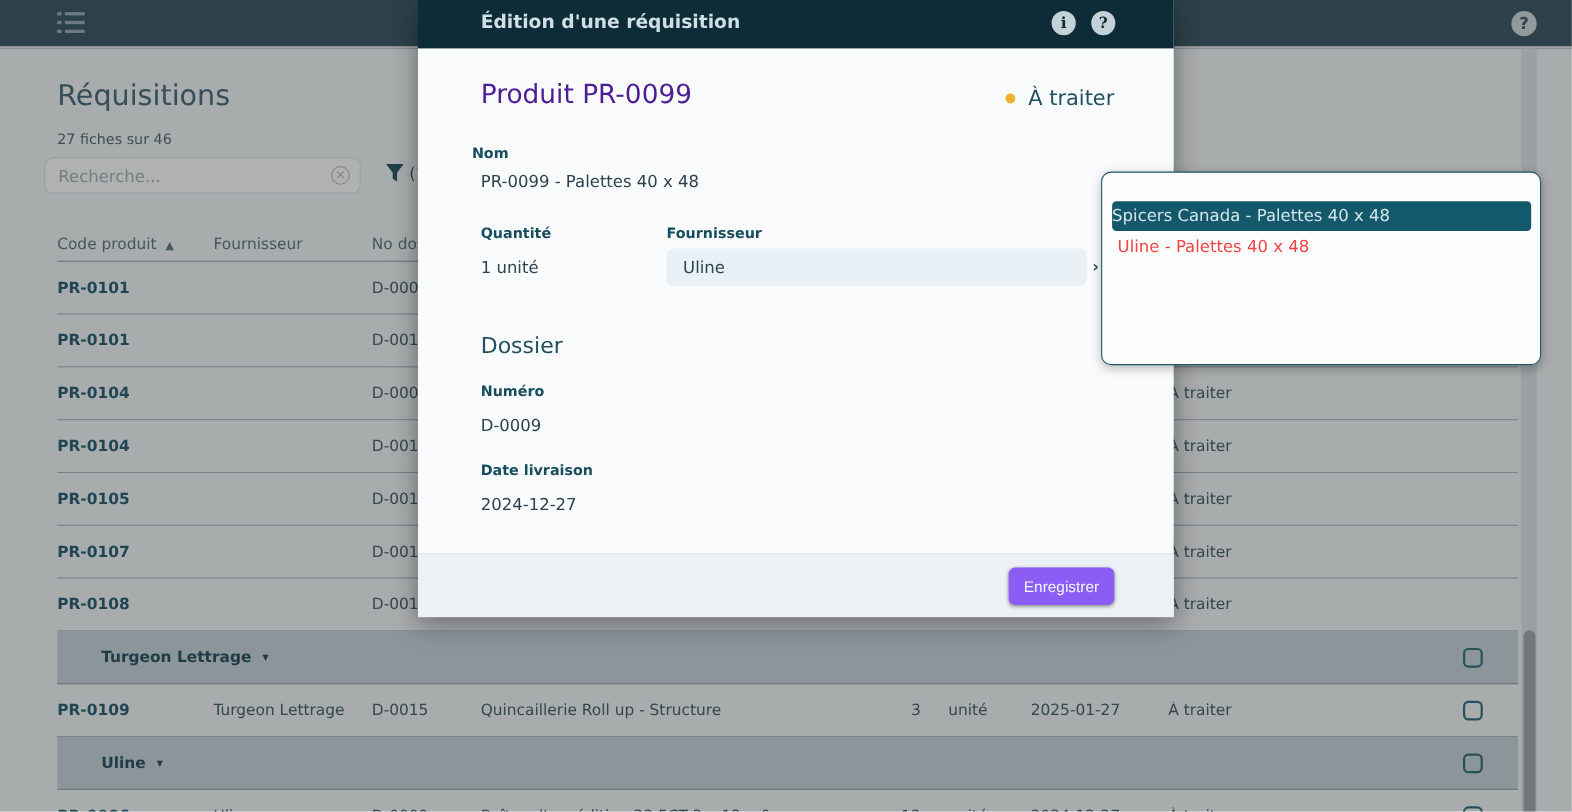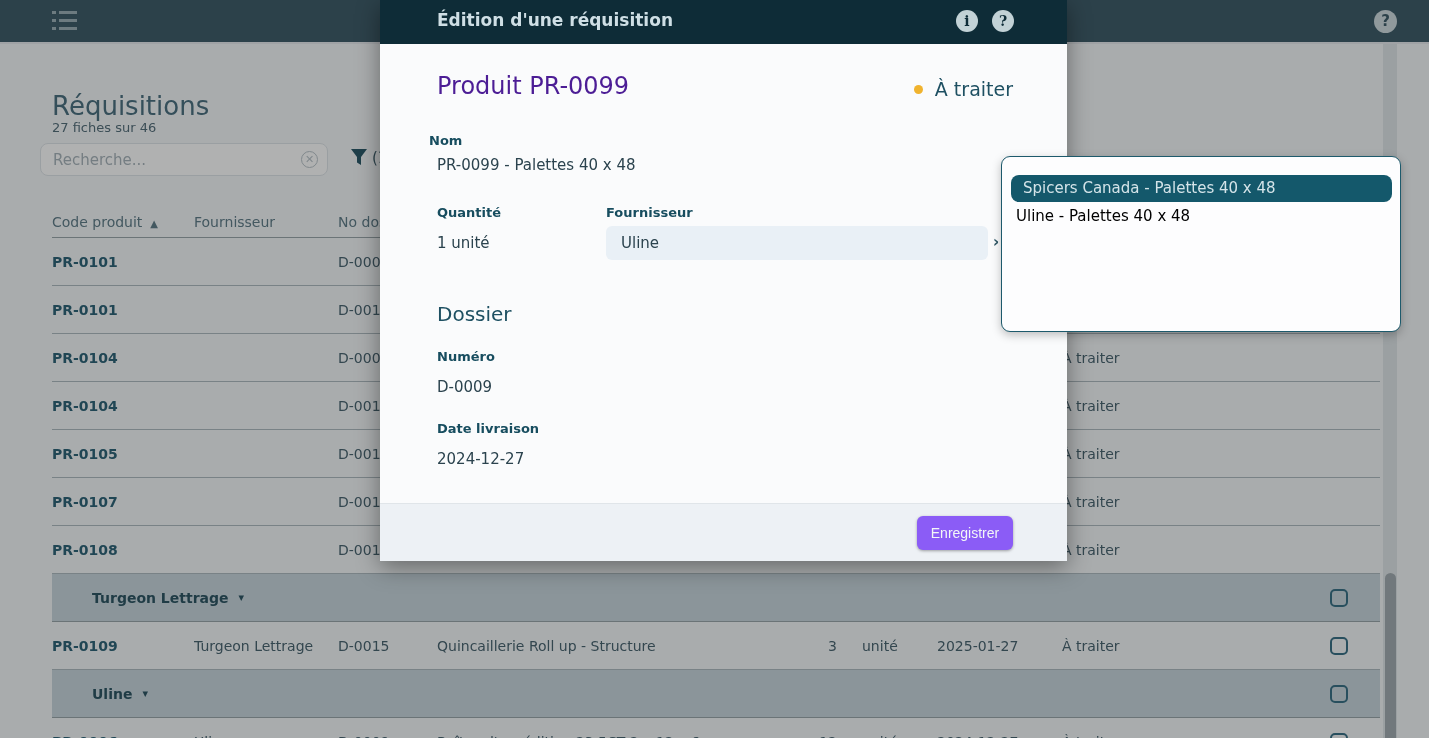--- a/index.html
+++ b/index.html
@@ -11,21 +11,21 @@
   .topbar { position:absolute; left:0; top:0; width:1429px; height:44px; background:#3f5e6b; z-index:1; border-bottom:2px solid #e4e9ec; }
   .list-icon { position:absolute; left:52px; top:11px; width:25px; height:21px; cursor:pointer; }
   .list-icon .li-row { position:absolute; left:0; width:100%; height:3px; }
   .list-icon .li-row i { position:absolute; left:0; top:0; width:4px; height:3px; background:#9db0b8; }
   .list-icon .li-row b { position:absolute; left:7px; top:0; width:18px; height:3px; background:#9db0b8; }
   .help-circle-top { position:absolute; right:32px; top:10px; width:23px; height:23px; border-radius:50%;
     background:#cfdbe0; color:#3f5e6b; font-size:15px; font-weight:bold; text-align:center; line-height:23px; cursor:pointer; }
 
   
   .page { position:absolute; inset:44px 0 0 0; z-index:1; }
-  .page-title { position:absolute; left:52px; top:28px; font-size:26px; color:#4c7282;margin-top:19px; }
+  .page-title { position:absolute; left:52px; top:28px; font-size:26px; color:#4c7282; }
   .record-count { position:absolute; left:52px; top:76px; font-size:13px; color:#55707c; }
   .search-wrap { position:absolute; left:40px; top:99px; width:288px; height:33px; }
   .search-input { width:100%; height:100%; border:1px solid #dde4e8; border-radius:8px; background:#fdfefe;
     padding:0 34px 0 12px; font-size:15px; color:#4a6672; font-family:"DejaVu Sans",sans-serif; }
   .search-input::placeholder { color:#a7b4bb; }
   .clear-icon { position:absolute; right:10px; top:8px; width:17px; height:17px; border:1px solid #b9c4ca; border-radius:50%;
     color:#b9c4ca; font-size:11px; line-height:15px; text-align:center; cursor:pointer; }
   .filter-icon { position:absolute; left:350px; top:104px; width:18px; height:18px; cursor:pointer; }
   .filter-icon svg { display:block; }
   .filter-count { position:absolute; left:372px; top:105px; font-size:15px; color:#44636f; }
@@ -79,22 +79,22 @@
   .save-btn { position:absolute; right:54px; top:12px; width:96px; height:34px; background:#8b5cf6; color:#f2f6f7;
     border:none; border-radius:6px; font-size:14px; font-family:Liberation Sans, sans-serif; cursor:pointer;
     box-shadow:0 1px 3px rgba(0,0,0,0.35); }
 
   
   .dropdown { position:absolute; left:1001px; top:156px; width:400px; height:176px; background:#fdfdfe;
     border:1px solid #1d5a6c; border-radius:9px; z-index:20; box-shadow:0 3px 10px rgba(0,0,0,0.25);
     padding:10px 8px 0 9px; }
   .dd-option { height:27px; line-height:27px; font-size:15px; border-radius:4px; margin-bottom:1px;
     white-space:nowrap; overflow:hidden; cursor:pointer; }
-  .dd-option.selected { margin-top:8px; background:#14586b; color:#d4e4e9; padding-left:12px;border-radius:8px; }
-  .dd-option.plain { color:#000000; padding-left:5px; }
+  .dd-option.selected { margin-top:16px; background:#14586b; color:#d4e4e9; padding-left:0; }
+  .dd-option.plain { color:#ef4444; padding-left:5px; }
 </style>
 </head>
 <body>
 
 <div class="screen">
 
   <div class="topbar">
     <div class="list-icon">
       <span class="li-row" style="top:0">
           <i></i>

